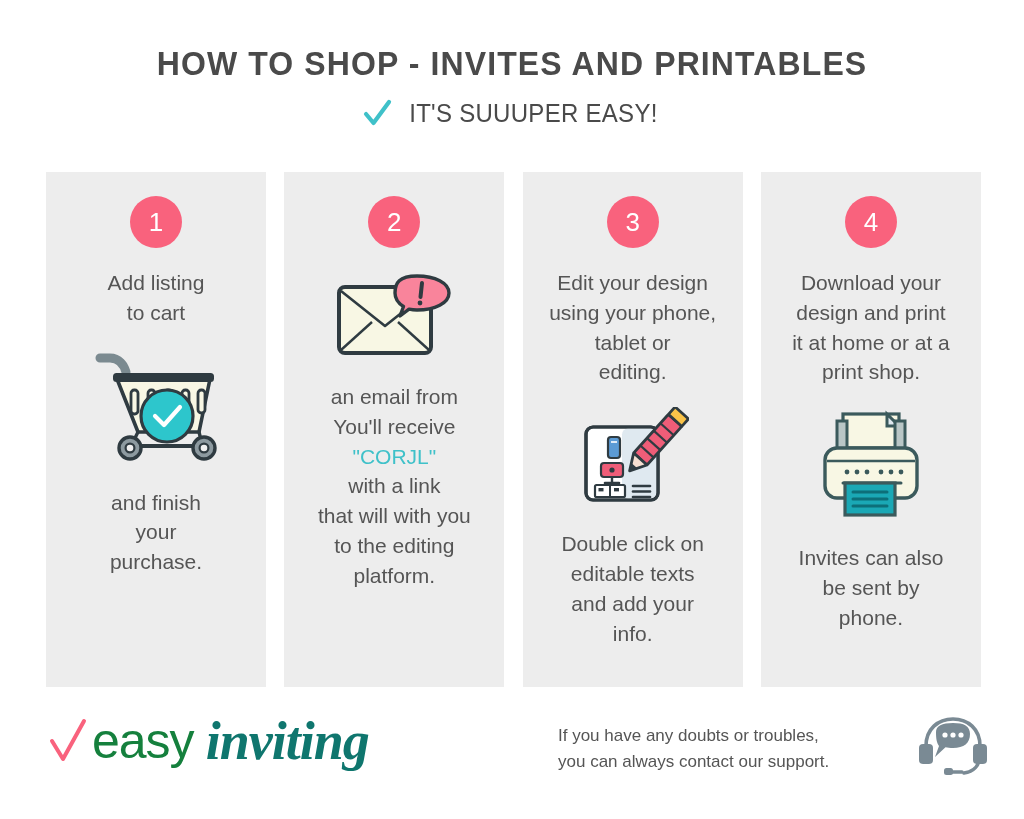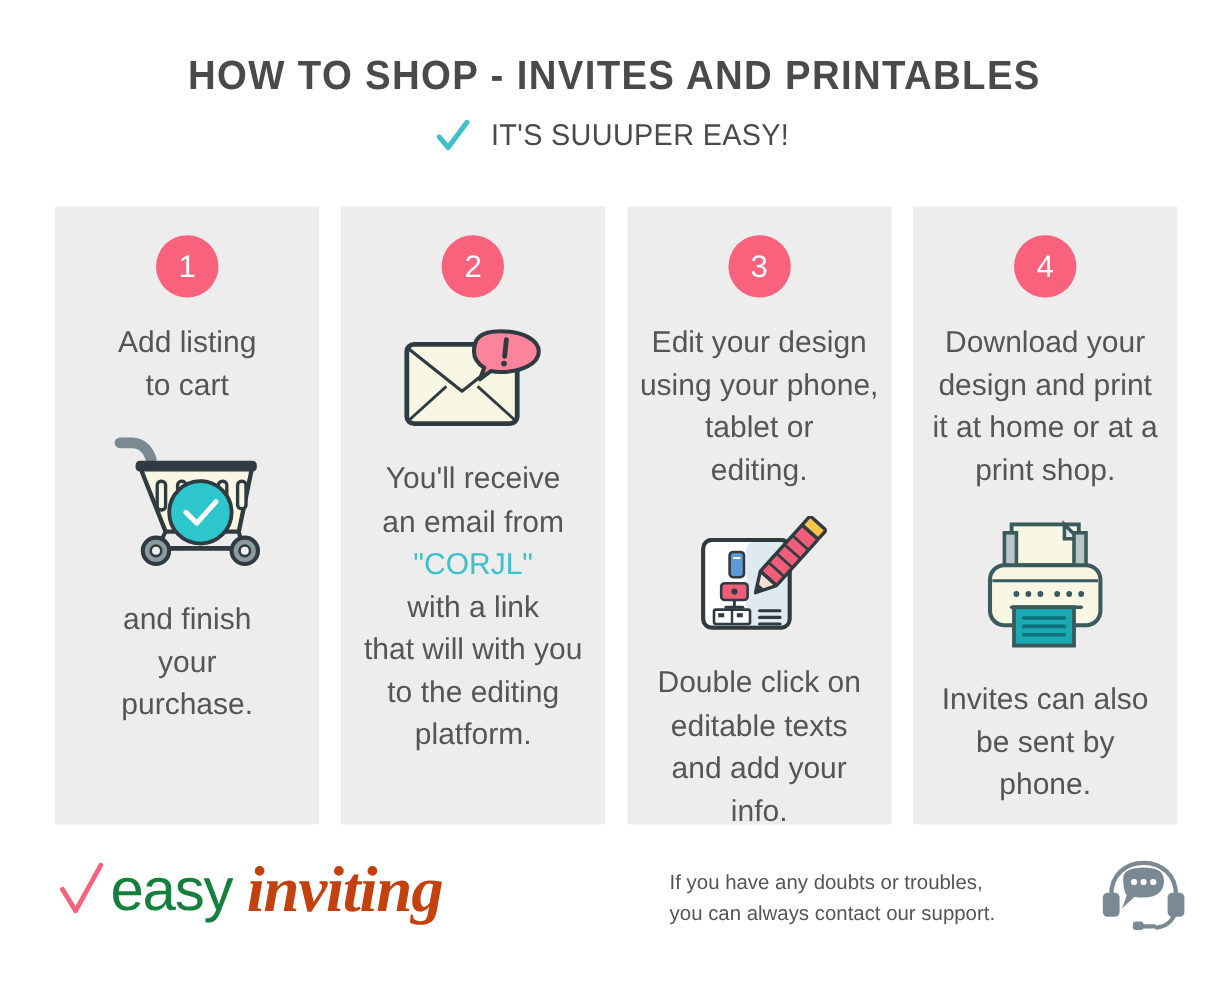--- a/index.html
+++ b/index.html
@@ -42,21 +42,21 @@
     box-sizing:border-box;padding-top:24px;
   }
   .badge{
     width:52px;height:52px;border-radius:50%;
     background:#f9627d;color:#ffffff;
     font-size:26px;line-height:52px;text-align:center;
     font-weight:normal;
     margin-bottom:6px;
   }
   .ctext{
-    font-size:25px;line-height:1.42;text-align:center;color:#555555;
+    font-size:21px;line-height:1.42;text-align:center;color:#555555;
     width:200px;
   }
   .ctext.top{margin-top:14px;}
   .teal-word{color:#3fc1c9;}
   .icon-wrap{display:flex;align-items:center;justify-content:center;}
 
   
   .c1 .icon-wrap{margin-top:18px;}
   .c1 .bottom{margin-top:26px;}
   .c2 .icon-wrap{margin-top:16px;}
@@ -68,21 +68,21 @@
 
   
   .footer{position:absolute;left:0;top:690px;width:1024px;height:129px;}
   .logo{position:absolute;left:48px;top:20px;display:flex;align-items:center;}
   .logo-check{width:40px;height:52px;}
   .logo-easy{
     font-size:50px;color:#15803d;margin-left:4px;
     font-family:"Liberation Sans", sans-serif;letter-spacing:-1px;
   }
   .logo-inviting{
-    font-size:54px;color:#c2410c;font-style:italic;font-weight:bold;
+    font-size:54px;color:#0f766e;font-style:italic;font-weight:bold;
     margin-left:12px;font-family:"Liberation Serif", serif;letter-spacing:-1px;
   }
   .support{position:absolute;left:520px;top:24px;width:470px;
            display:flex;align-items:center;justify-content:flex-end;gap:28px;}
   .support-text{
     font-size:17px;line-height:1.55;text-align:left;color:#555555;width:330px;
   }
   .support-icon{width:74px;height:70px;flex:none;}
 </style>
 </head>
@@ -159,22 +159,22 @@
           <path d="M95 80 L64 52" fill="none" stroke="#2f3b41" stroke-width="2.4"></path>
 
           <path d="M83 6 C101 6 115 13 115 23 C115 33 101 40 83 40 C80 40 77.5 39.7 75 39.2
                    L66 46 L69.5 36.5 C64.5 33.4 61 28.8 61 23 C61 13 65 6 83 6 Z" fill="#f9849b" stroke="#2f3b41" stroke-width="3.4" stroke-linejoin="round"></path>
           <path d="M88 13 L86.5 27" stroke="#2f3b41" stroke-width="4" stroke-linecap="round"></path>
           <circle cx="86" cy="33" r="2.4" fill="#2f3b41"></circle>
         </svg>
       </div>
 
       <div class="ctext body">
+        <div>an email from</div>
         <div>You'll receive</div>
-        <div>an email from</div>
         <div class="teal-word">"CORJL"</div>
         <div>with a link</div>
         <div>that will with you</div>
         <div>to the editing</div>
         <div>platform.</div>
       </div>
     </div>
 
     <div class="col c3">
       <div class="badge">3</div>

